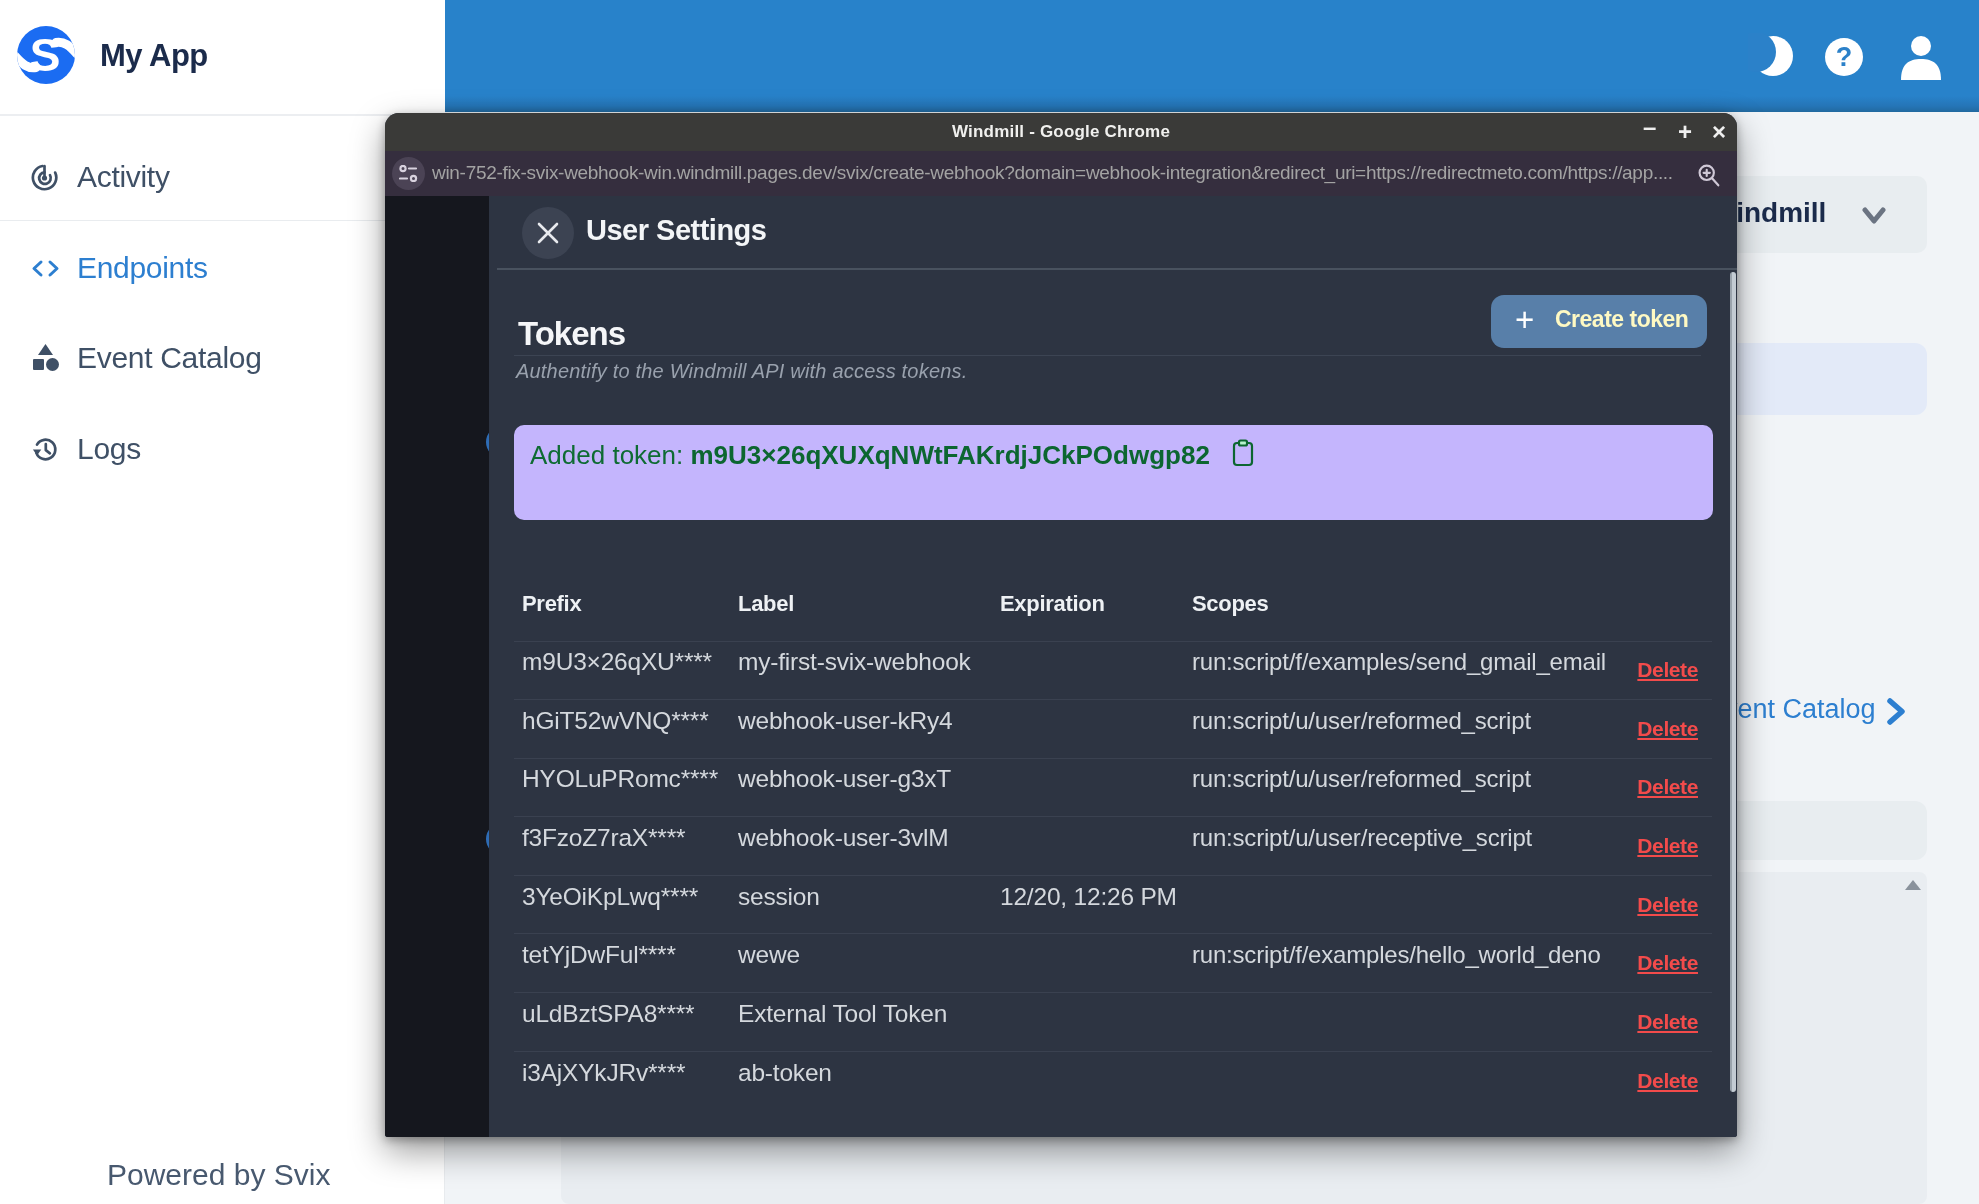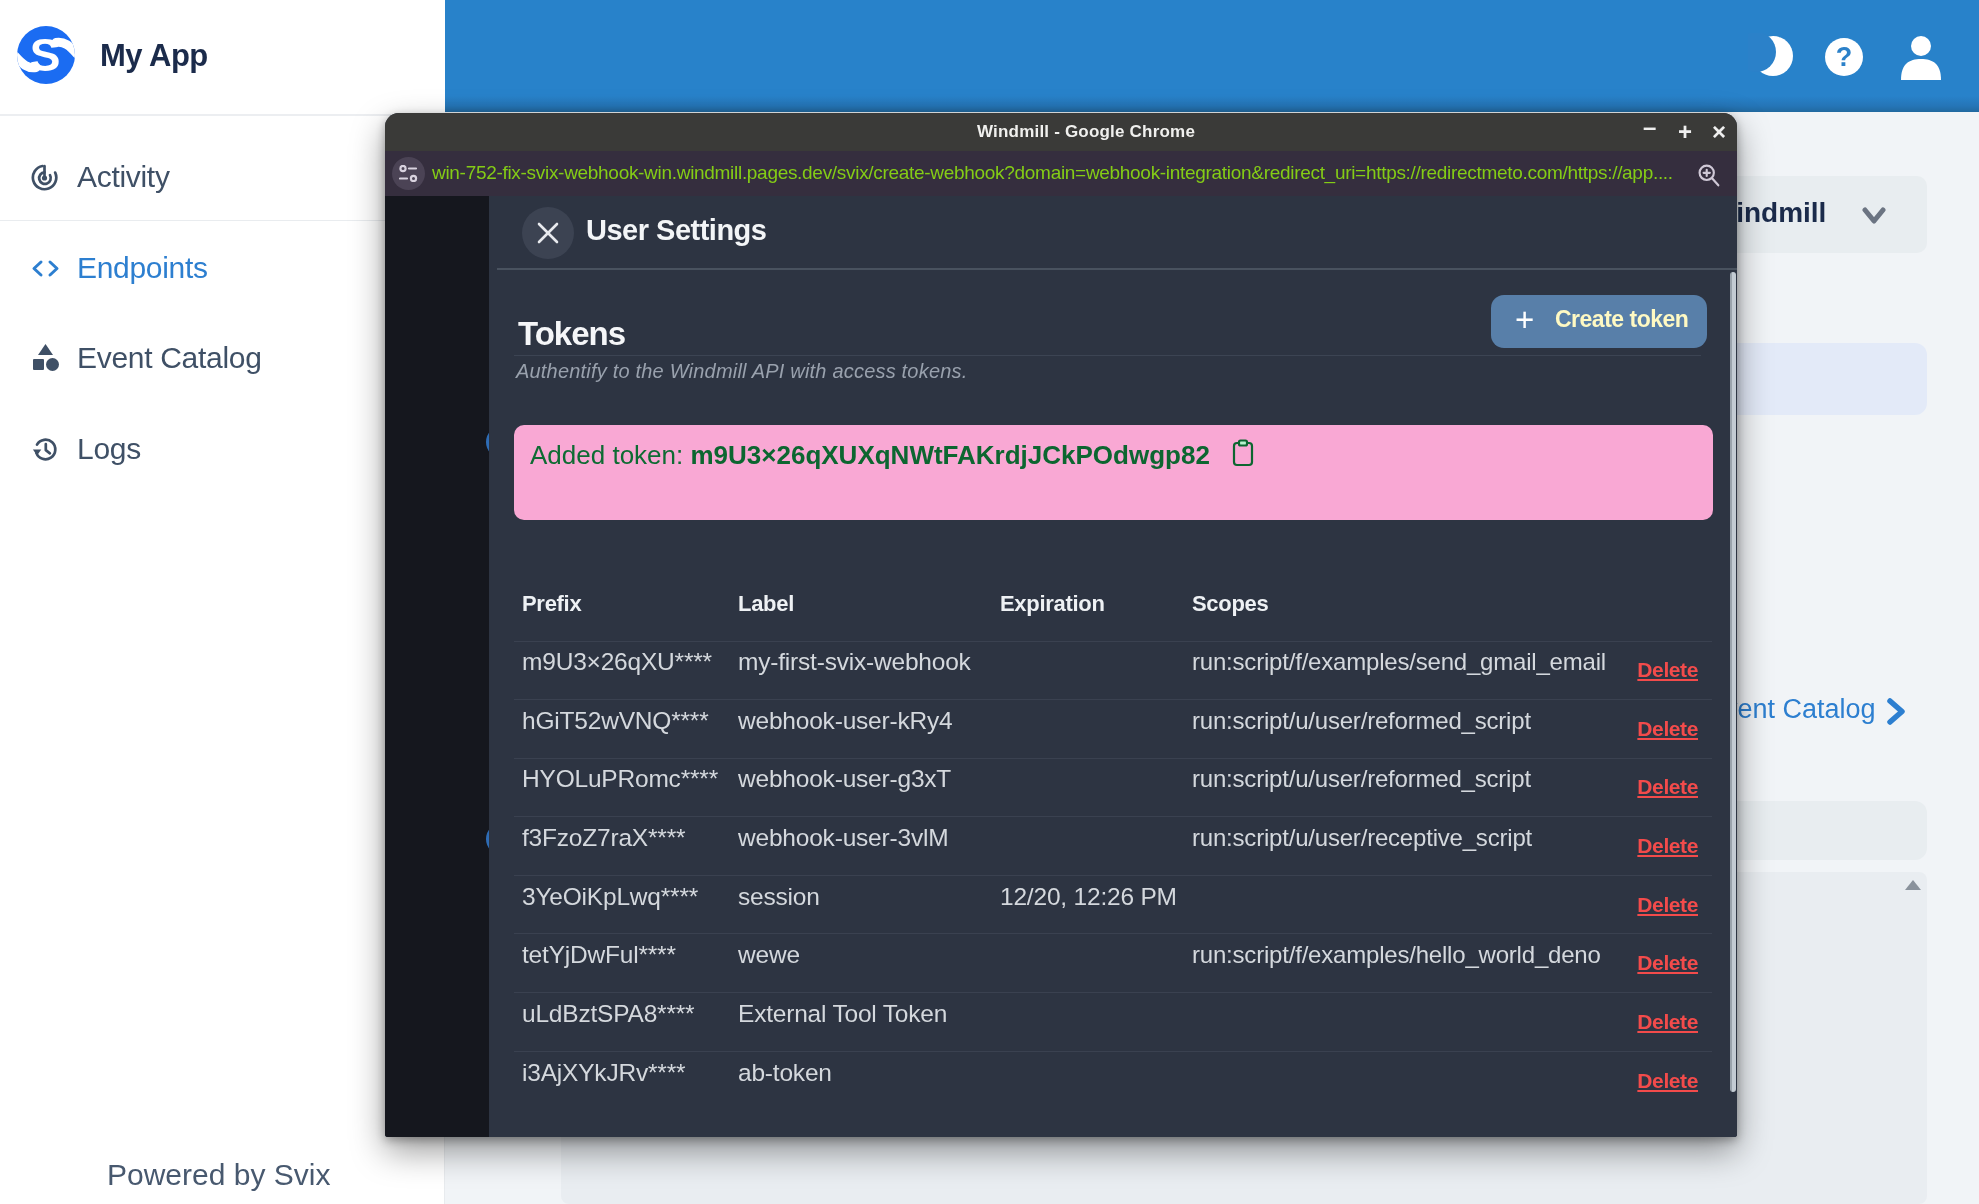--- a/index.html
+++ b/index.html
@@ -22,43 +22,43 @@
   #wmtext { left:1710px; top:197px; font-size:28px; font-weight:bold; color:#1b2b4b; }
   #bluebox { left:1200px; top:343px; width:727px; height:72px; background:#e3eaf8; border-radius:12px; }
   #eclink { left:1706px; top:694px; font-size:27px; color:#2d7fd0; }
   #graybox { left:1200px; top:801px; width:727px; height:59px; }
   #bigbox { left:561px; top:872px; width:1366px; height:332px; background:#e9edf1; border-radius:8px; }
 
   
   #win { left:385px; top:113px; width:1352px; height:1024px; border-radius:14px 14px 3px 3px;
          box-shadow:0 14px 34px rgba(0,0,0,0.40), 0 3px 10px rgba(0,0,0,0.30); overflow:hidden; background:#2d3442; }
   #titlebar { left:0; top:0; width:100%; height:38px; background:#3a3a38; }
-  #wintitle { width:100%; top:9px; text-align:center; font-size:17px; font-weight:bold; color:#f0f0ee; letter-spacing:0.2px;margin-left:25px; }
+  #wintitle { width:100%; top:9px; text-align:center; font-size:17px; font-weight:bold; color:#f0f0ee; letter-spacing:0.2px; }
   .winbtn { top:5px; color:#efefef; font-size:24px; font-weight:bold; }
   #urlbar { left:0; top:38px; width:100%; height:45px; background:#352e3e; }
   #urlico { left:7px; top:6px; width:33px; height:33px; border-radius:50%; background:#4b4355; }
-  #urltext { left:47px; top:11px; font-size:19px; color:#84cc16; letter-spacing:-0.3px; white-space:nowrap; }
+  #urltext { left:47px; top:11px; font-size:19px; color:#a3a3a3; letter-spacing:-0.3px; white-space:nowrap; }
 
   #content { left:0; top:83px; width:1352px; height:941px; background:#2d3442; overflow:hidden; }
   #blackstrip { left:0; top:0; width:104px; height:941px; background:#15171e; }
   .bluedot { width:32px; height:32px; border-radius:50%; background:#2e6cb5; }
   #panel { left:104px; top:0; width:1248px; height:941px; background:#2d3442; }
 
   #mhead { left:0; top:0; width:1248px; height:74px; border-bottom:2px solid #49525f;margin-left:8px; }
   #xcirc { left:25px; top:11px; width:52px; height:52px; border-radius:50%; background:#3c4352; }
   #usertitle { left:89px; top:18px; font-size:29px; font-weight:bold; color:#f3f5f7; letter-spacing:-0.5px; }
 
   #tokens { left:29px; top:119px; font-size:33px; font-weight:bold; color:#f5f6f8; letter-spacing:-1px; }
   #tokrule { left:25px; top:159px; width:1187px; height:1px; background:#3c4453; }
   #subtitle { left:27px; top:164px; font-style:italic; font-size:20px; color:#99a1ad; letter-spacing:0.2px; }
   #createbtn { left:1002px; top:99px; width:216px; height:53px; background:#587fa9; border-radius:13px; }
   #createbtn span.plus { position:absolute; left:24px; top:6px; font-size:33px; font-weight:normal; color:#fff; }
   #createbtn span.lbl { position:absolute; left:64px; top:11px; font-size:23px; font-weight:bold; color:#fef9c3; letter-spacing:-0.5px; }
 
-  #greenbox { left:25px; top:229px; width:1199px; height:95px; background:#f9a8d4; border-radius:10px; }
+  #greenbox { left:25px; top:229px; width:1199px; height:95px; background:#c4b5fd; border-radius:10px; }
   #gline1 { left:16px; top:14px; font-size:26px; color:#0e6b33; }
   #gline1 b { color:#0c6630; }
   #gline2 { left:27px; top:55px; font-size:20px; color:#106339; letter-spacing:0.2px; }
 
   table#tok { position:absolute; left:25px; top:378px; width:1198px; border-collapse:collapse; table-layout:fixed; }
   #tok th { text-align:left; font-size:22px; font-weight:bold; color:#eef1f4; padding:0 0 7px 8px; height:67px; vertical-align:middle; letter-spacing:-0.3px; }
   #tok td { font-size:24.5px; color:#d4d8dd; padding:0 0 16px 8px; height:58.6px; vertical-align:middle; border-top:1px solid #3a4150; letter-spacing:-0.2px; }
   #tok .del { color:#f34b4b; font-weight:bold; text-decoration:underline; text-align:right; font-size:21px; padding:0 14px 0 0; letter-spacing:-0.4px; }
   #tok td.scp { font-size:24px; }
   #tok col.c1 { width:216px; }

